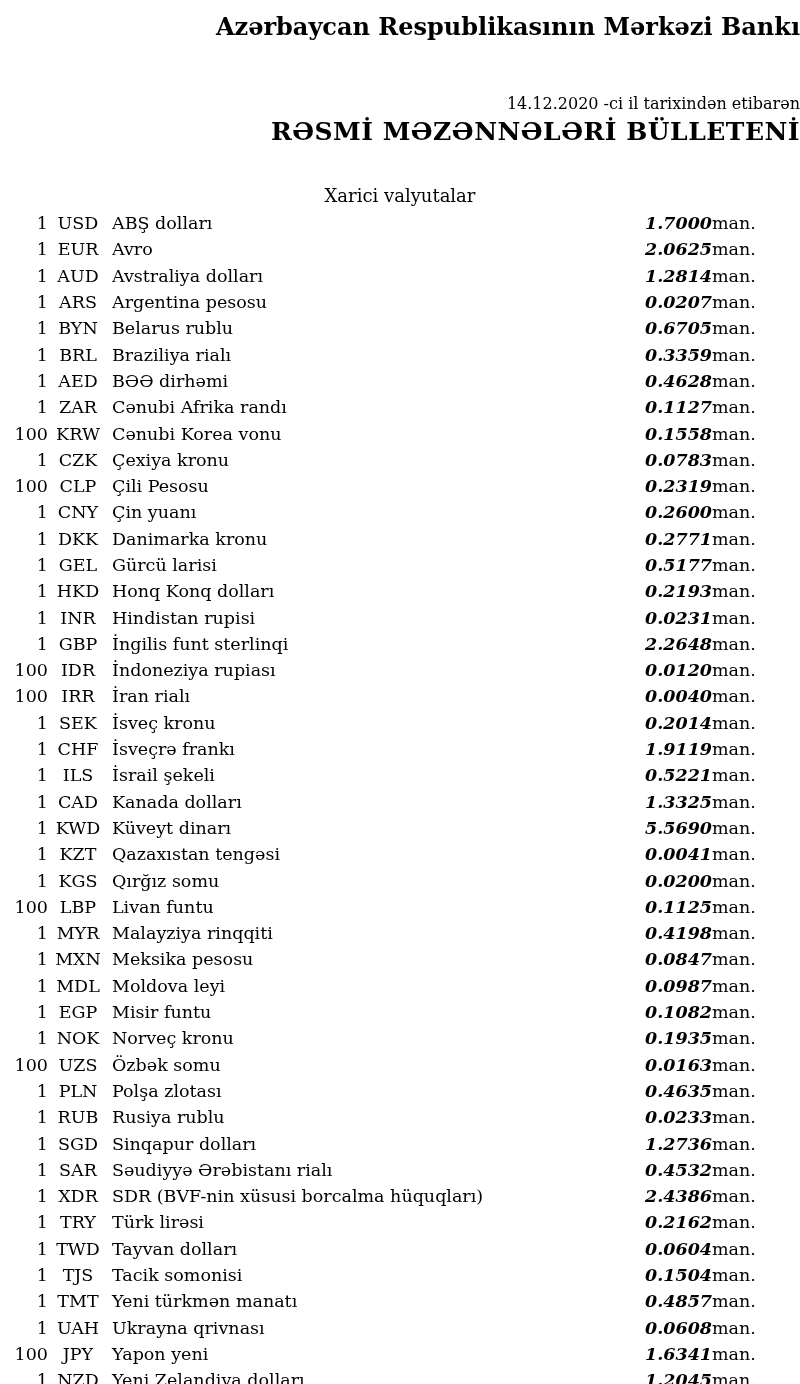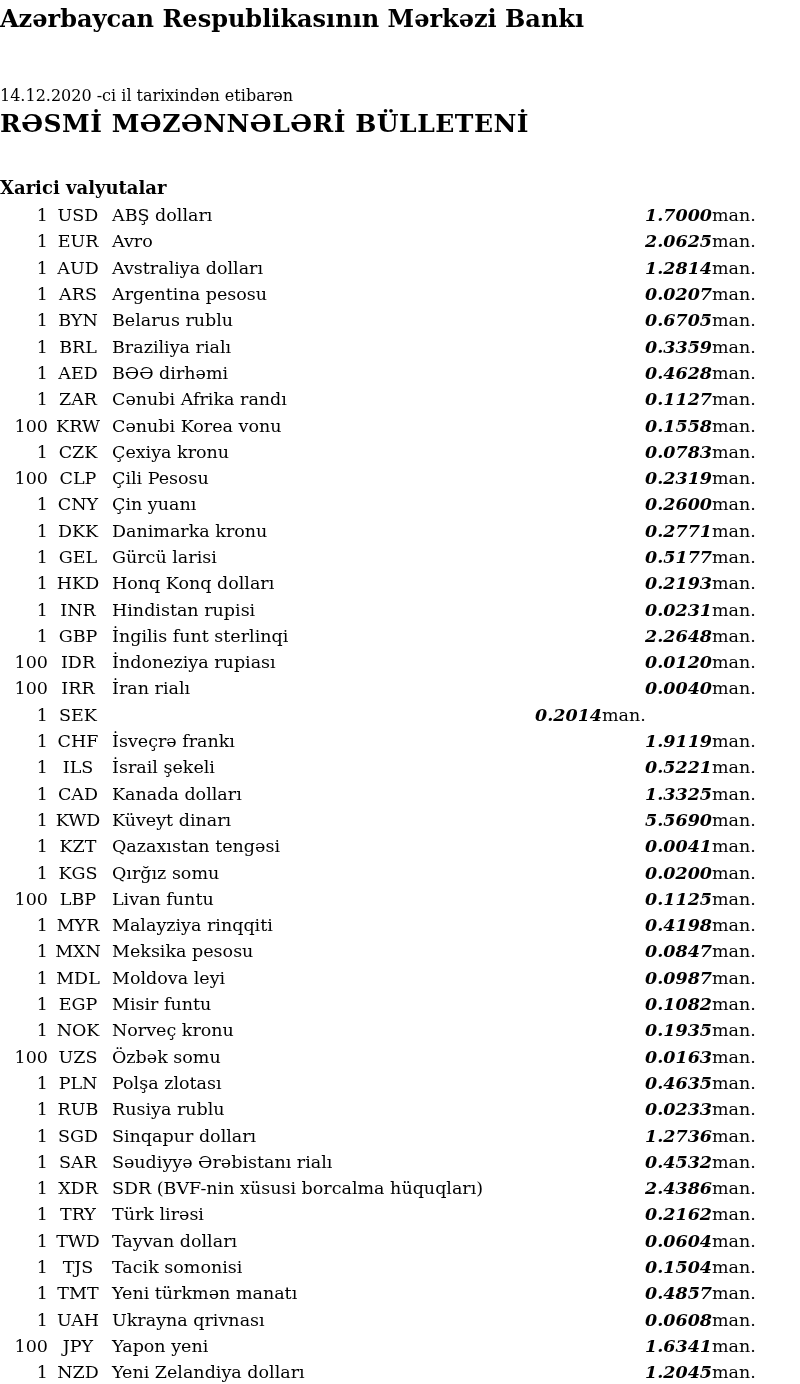--- a/index.html
+++ b/index.html
@@ -5,43 +5,44 @@
   * { margin: 0; padding: 0; box-sizing: border-box; }
   html, body { background: #ffffff; }
   body {
     width: 800px;
     height: 1384px;
     margin: 0 auto;
     color: #000000;
     font-family: "DejaVu Serif", "Liberation Serif", serif;
     overflow: hidden;
   }
-  .doc-header { text-align: left; }
+  .doc-header { text-align: right; padding-top: 8px; }
   .bank-name {
     font-size: 24px;
     font-weight: bold;
     line-height: 38px;
     letter-spacing: 0px;
   }
   .header-line {
     font-size: 16px;
     font-weight: normal;
     line-height: 28px;
     margin-top: 44px;
   }
   .bulletin-title {
     font-size: 25px;
     font-weight: bold;
     line-height: 28px;
     letter-spacing: 0.5px;
   }
   .section-title {
     margin-top: 36px;
+    text-align: center;
     font-size: 18px;
-    font-weight: bold;
+    font-weight: normal;
     line-height: 28px;
   }
   .rates-table { width: 100%; }
   .rate-row {
     display: grid;
     grid-template-columns: 48px 60px 1fr 110px 88px;
     height: 26.3px;
     align-items: center;
     font-size: 17.5px;
     white-space: nowrap;
@@ -212,20 +213,21 @@
     <span class="qty">100</span>
     <span class="code">IRR</span>
     <span class="name">İran rialı</span>
     <span class="rate">0.0040</span>
     <span class="unit">man.</span>
   </div>
 
   <div class="rate-row">
     <span class="qty">1</span>
     <span class="code">SEK</span>
+    <span class="name">İsveç kronu</span>
     <span class="rate">0.2014</span>
     <span class="unit">man.</span>
   </div>
 
   <div class="rate-row">
     <span class="qty">1</span>
     <span class="code">CHF</span>
     <span class="name">İsveçrə frankı</span>
     <span class="rate">1.9119</span>
     <span class="unit">man.</span>

